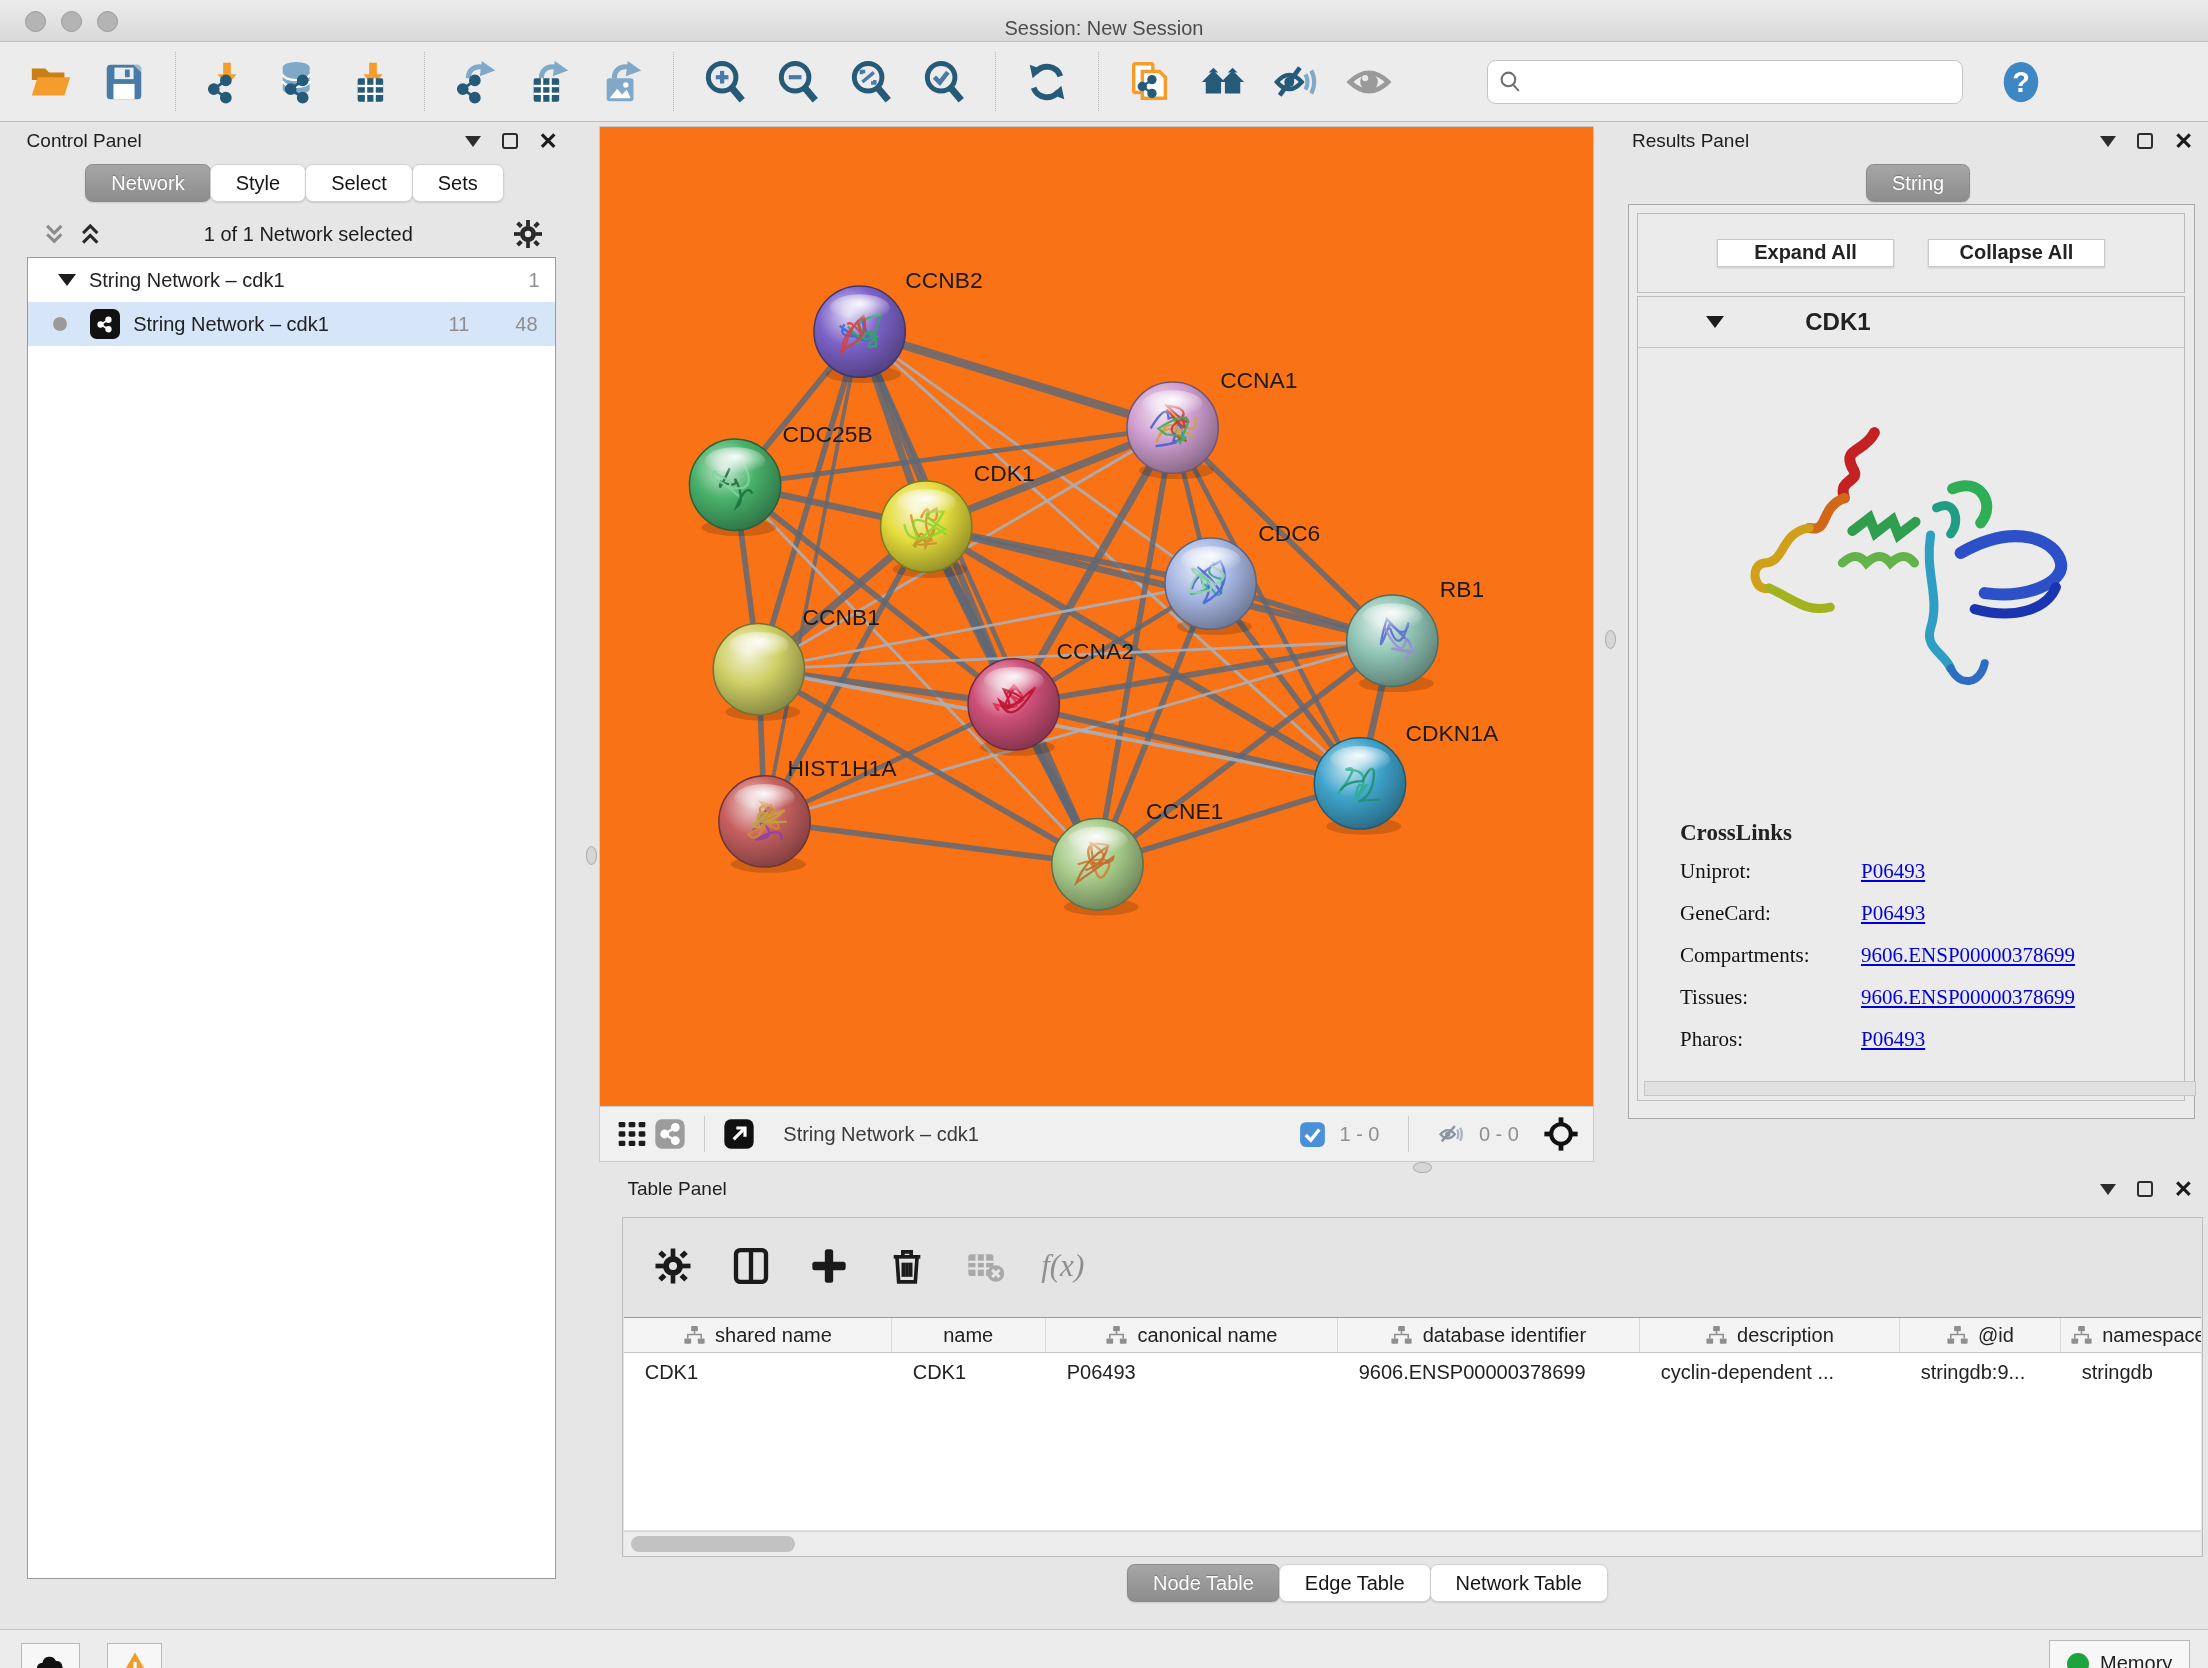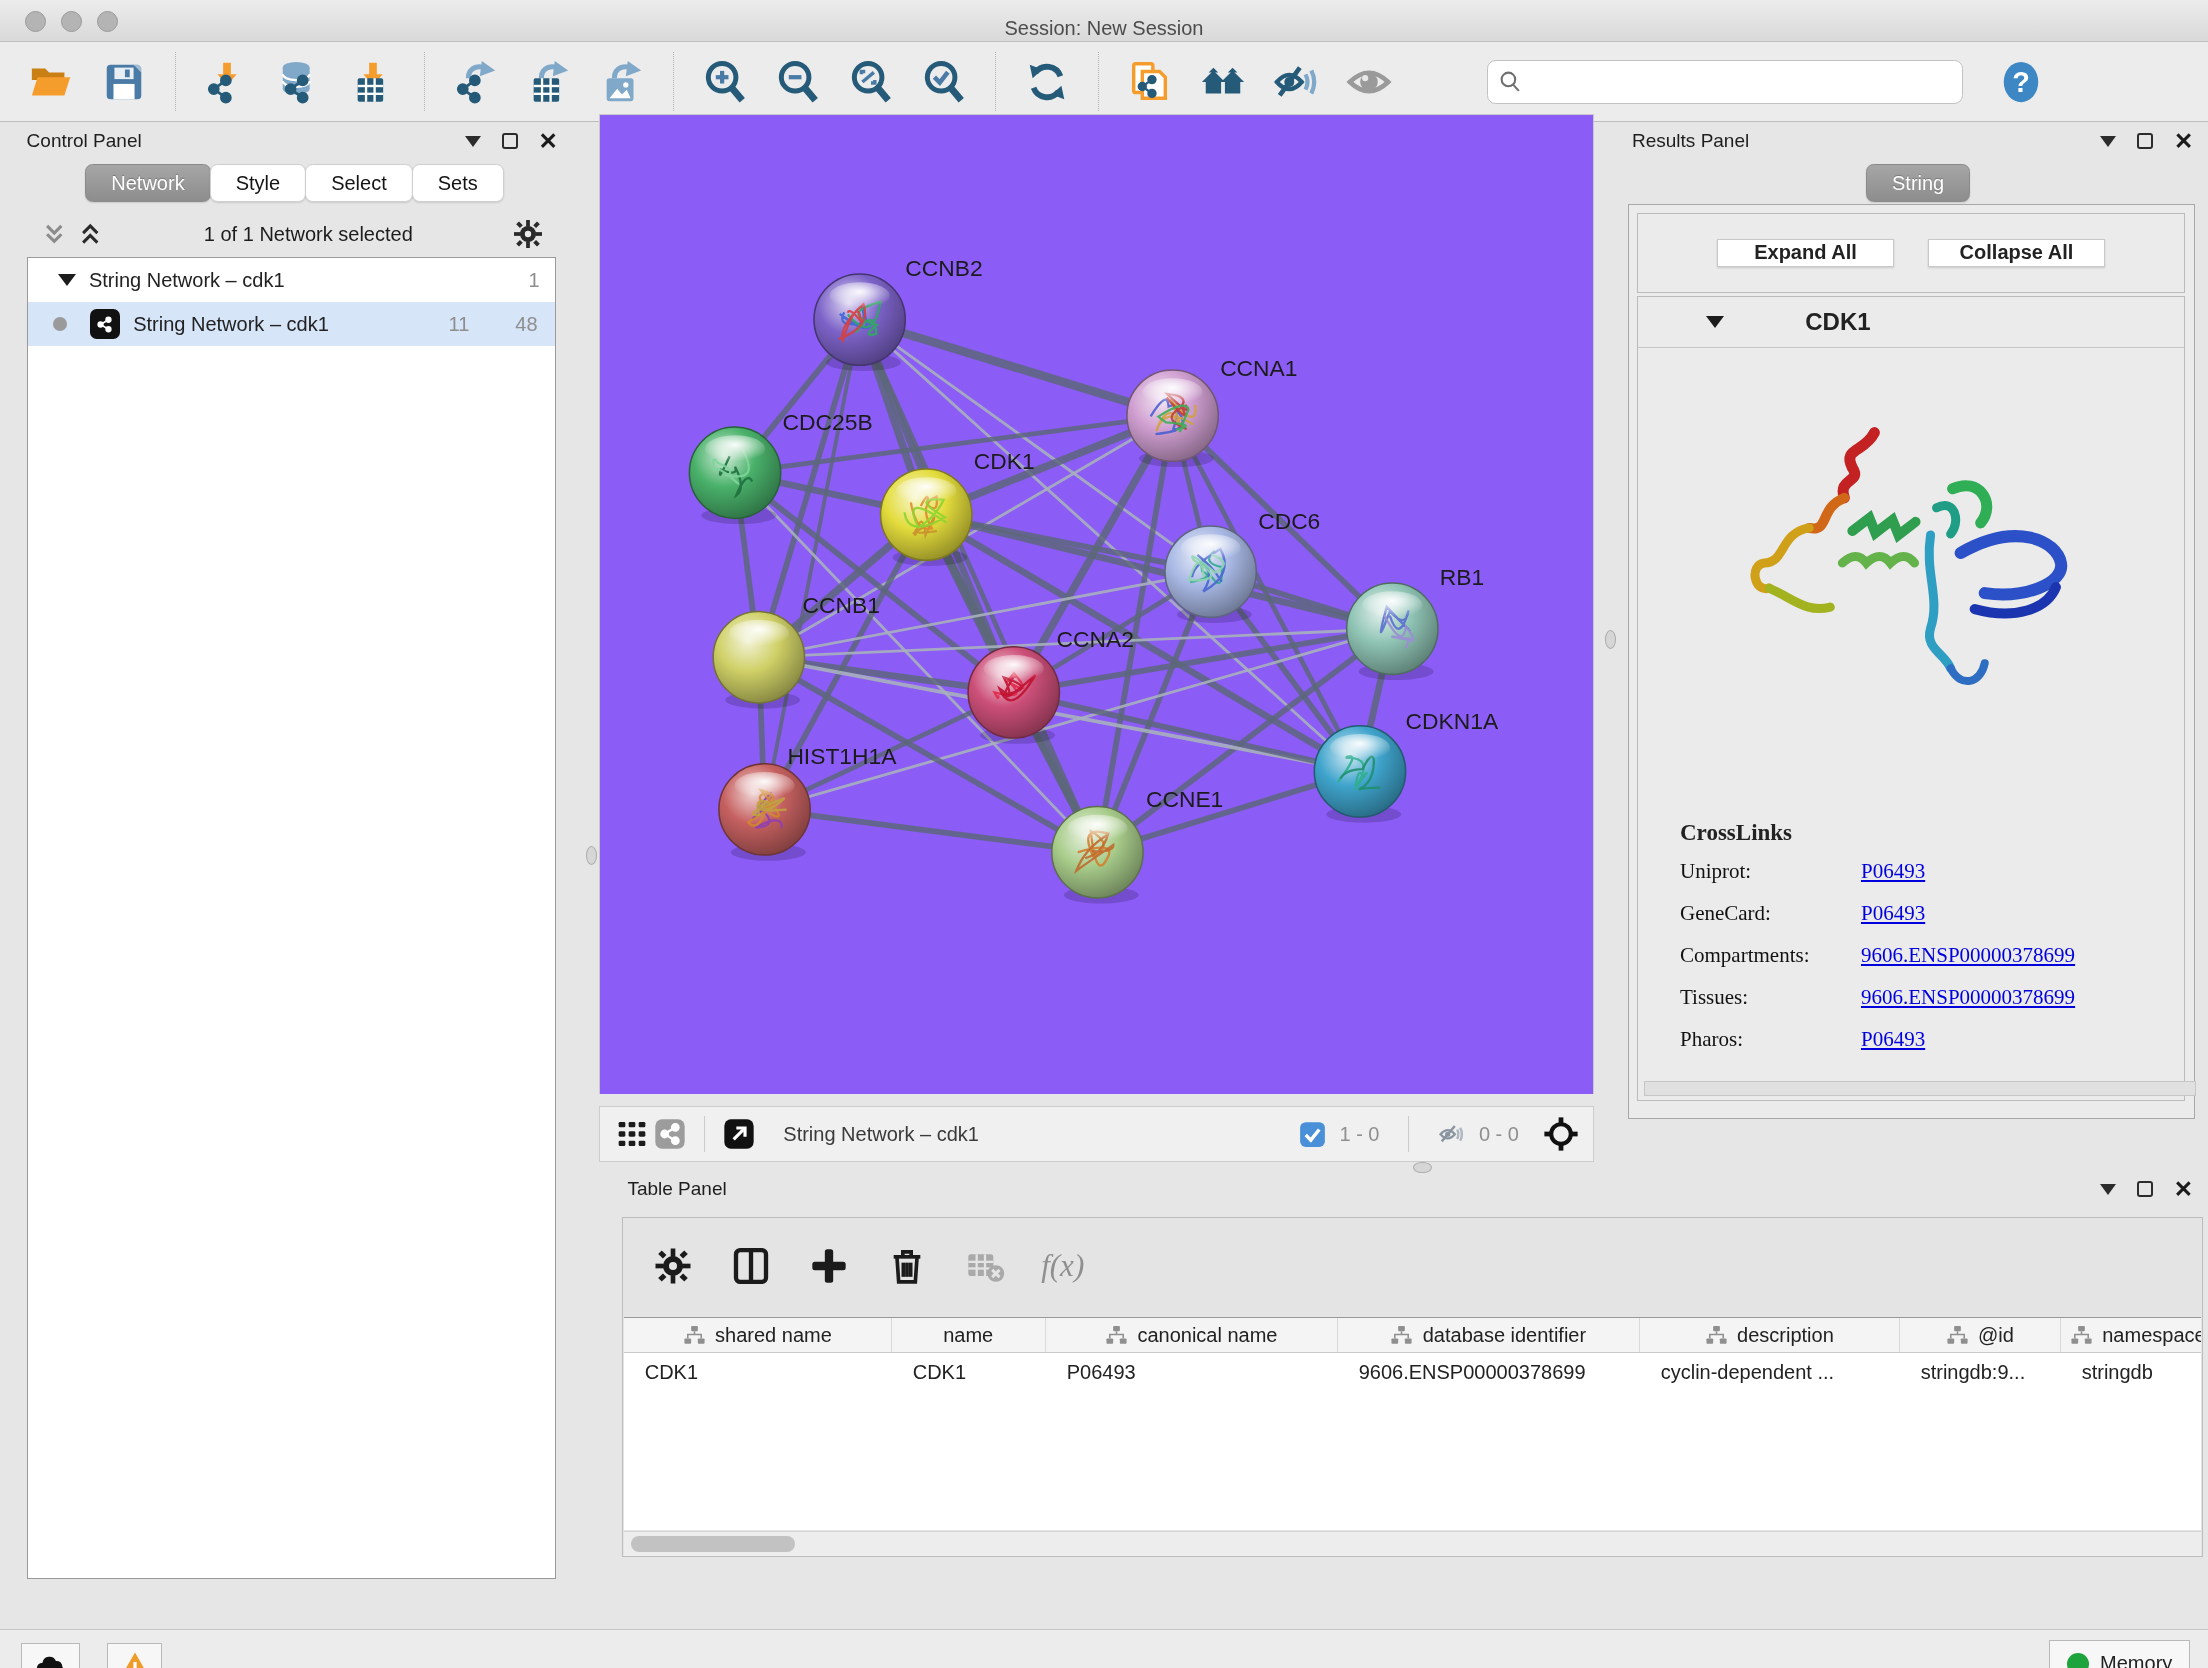--- a/index.html
+++ b/index.html
@@ -56,21 +56,21 @@
     border-top:12.4px solid #1c1c1c; margin:0 13.3px 0 30px; }
   .tree-count { margin-left:auto; color:#8e8e8e; padding-right:15px; }
   .tree-row.child { background:#d7e5f9; }
   .bullet { width:14.3px; height:14.3px; border-radius:50%; background:#9a9a9a; margin:0 23px 0 25px; }
   .mini-app-icon { width:30px; height:30px; border-radius:6.7px; background:#111; display:flex;
     align-items:center; justify-content:center; margin-right:13.3px; }
   .mini-app-icon svg { width:19px; height:19px; }
   .child-counts { margin-left:auto; display:flex; gap:46px; color:#8e8e8e; padding-right:17px; }
 
   
-  #net-canvas { left:599px; top:114px; width:995px; height:980px; background:#8b5cf6;
+  #net-canvas { left:599px; top:126px; width:995px; height:980px; background:#f97316;
     border:1px solid #c9c9c9; border-bottom:none; }
   #net-toolbar { left:599px; top:1106px; width:995px; height:56px; background:#f0f0f0;
     border:1px solid #cdcdcd; display:flex; align-items:center; font-size:20px; color:#3a3a3a; }
   #net-toolbar .vsep { width:1px; height:36px; background:#ccc; margin:0 15px; }
   .nt-icon { width:38px; height:38px; display:flex; align-items:center; justify-content:center; }
   .nt-icon svg { width:32px; height:32px; }
   #net-title { margin-left:25px; }
   #net-right { margin-left:auto; display:flex; align-items:center; gap:13.3px; padding-right:13.3px; color:#8f8f8f; }
   .splitter-dot { width:11.4px; height:19px; border-radius:50%; background:#d6d6d6; border:1px solid #adadad; }
 
@@ -946,20 +946,25 @@
             <div class="td" style="width: 260px;">cyclin-dependent ...</div>
             <div class="td" style="width: 161px;">stringdb:9...</div>
             <div class="td" style="width: 155px;">stringdb</div>
           </div>
         </div>
     </div>
     <div id="hscroll">
       <div class="thumb"></div>
     </div>
   </div>
+  <div id="bottom-tabs" class="tabs-row">
+      <div class="ui-tab sel">Node Table</div>
+      <div class="ui-tab">Edge Table</div>
+      <div class="ui-tab">Network Table</div>
+    </div>
 </div>
 
 <div id="statusbar" class="abs">
   <div class="sb-btn" id="cloud-btn">
     <svg width="34" height="27" viewBox="0 0 24 16">
       <path d="M6,14 a4,4 0 0 1 0,-8 a5,5 0 0 1 9.5,-1.2 a4,4 0 0 1 4.5,4 a3.5,3.5 0 0 1 -1,5.2 Z" fill="#111"></path>
     </svg>
   </div>
   <div class="sb-btn" id="warn-btn">
     <svg width="32" height="28.5" viewBox="0 0 24 21">

